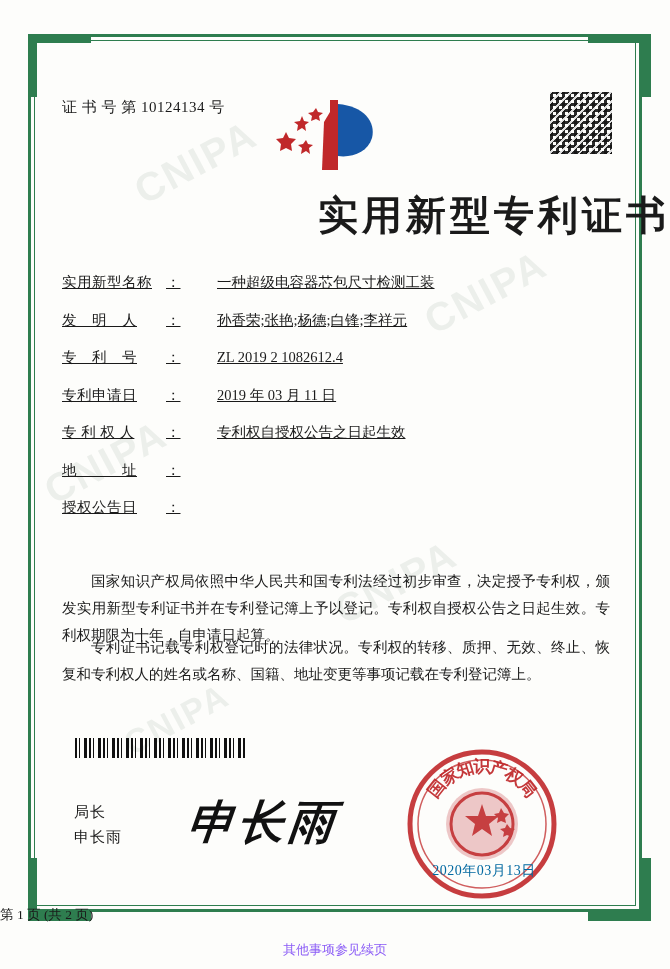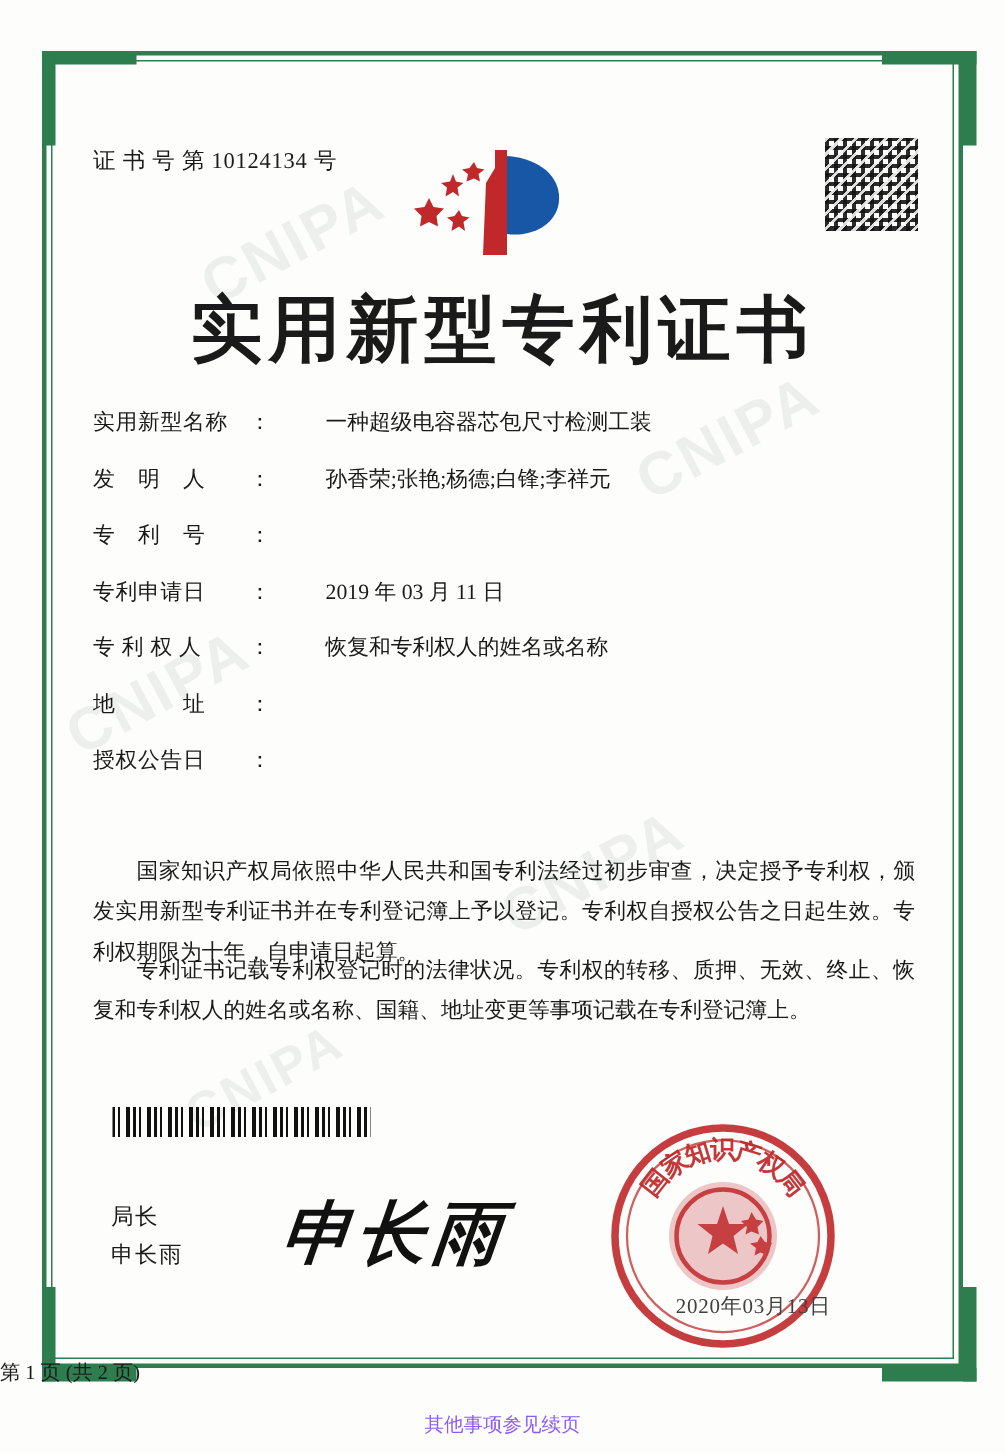--- a/index.html
+++ b/index.html
@@ -106,40 +106,41 @@
     position:absolute; inset:0;
     background-image:
       repeating-linear-gradient(135deg, rgba(255,255,255,.85) 0 2px, transparent 2px 7px);
   }
 
   .title {
     position: absolute;
     left: 0;
     right: 0;
     top: 188px;
-    text-align: center;
+    text-align: right;
     font-family: Liberation Mono, monospace;
-    font-size: 48px;
+    font-size: 40px;
     font-weight: bold;
     letter-spacing: 4px;
   }
 
   
   .fields {
     position: absolute;
     left: 62px;
     top: 272px;
     width: 548px;
     font-size: 14.5px;
     line-height: 1.45;
   }
   .frow {
     display: flex;
     margin-bottom: 16.5px;
     align-items: flex-start;
+    text-decoration: underline;
   }
   .flabel {
     width: 104px;
     flex: none;
     letter-spacing: 0.5px;
   }
   .fcolon { width: 12px; flex: none; }
   .fvalue { flex: 1; margin-left: 39px; }
   .fvalue .sub { display: block; }
   .frow.split .fvalue { display: flex; }
@@ -201,23 +202,23 @@
     left: 406px;
     top: 748px;
     width: 152px;
     height: 152px;
   }
   .seal-date {
     position: absolute;
     left: 414px;
     top: 862px;
     width: 140px;
-    text-align: right;
+    text-align: center;
     font-size: 14px;
-    color: #404040;
+    color: #0369a1;
     letter-spacing: 0.5px;
   }
 
   
   .page-no {
     position: absolute;
     left: 0; right: 0;
     top: 906px;
     text-align: left;
     font-size: 13.5px;
@@ -279,32 +280,33 @@
 
     <div class="frow">
       <div class="flabel">发　明　人</div>
       <div class="fcolon">：</div>
       <div class="fvalue">孙香荣;张艳;杨德;白锋;李祥元</div>
     </div>
 
     <div class="frow">
       <div class="flabel">专　利　号</div>
       <div class="fcolon">：</div>
+      <div class="fvalue">ZL 2019 2 1082612.4</div>
     </div>
 
     <div class="frow">
       <div class="flabel">专利申请日</div>
       <div class="fcolon">：</div>
       <div class="fvalue">2019 年 03 月 11 日</div>
     </div>
 
     <div class="frow">
       <div class="flabel">专 利 权 人</div>
       <div class="fcolon">：</div>
-      <div class="fvalue">恢复和专利权人的姓名或名称</div>
+      <div class="fvalue">专利权自授权公告之日起生效</div>
     </div>
 
     <div class="frow">
       <div class="flabel">地　　　址</div>
       <div class="fcolon">：</div>
     </div>
 
     <div class="frow split">
       <div class="flabel">授权公告日</div>
       <div class="fcolon">：</div>

